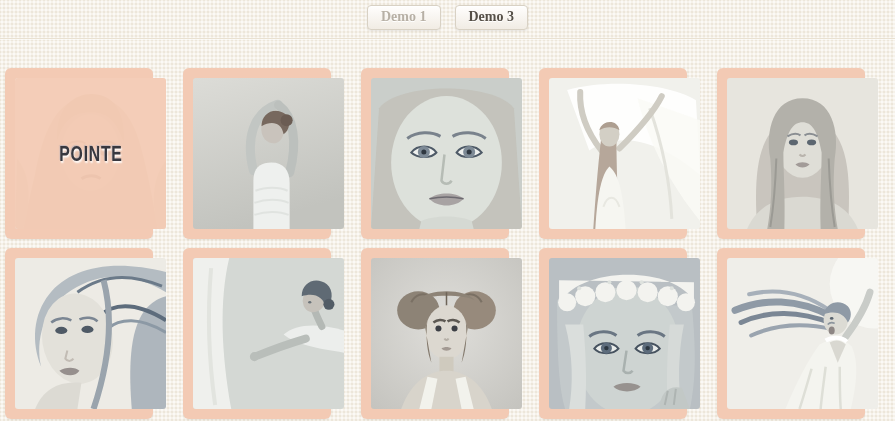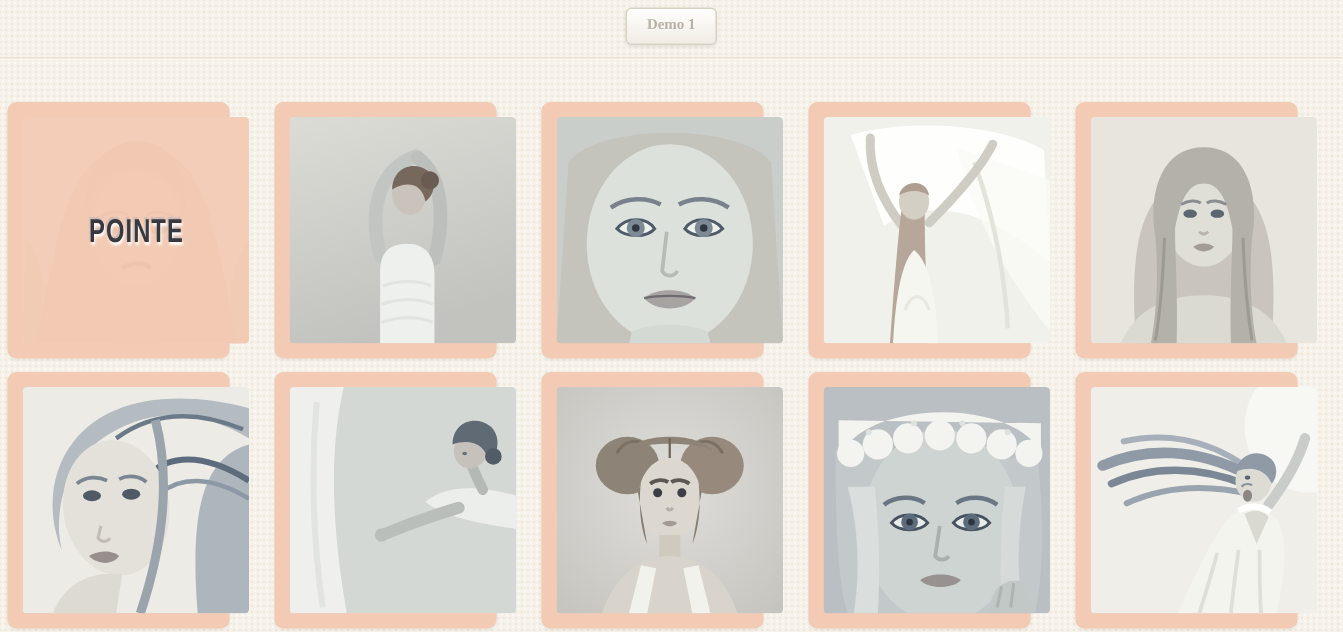--- a/index.html
+++ b/index.html
@@ -15,21 +15,21 @@
   }
   .header{
     height:39px;
     border-bottom:1px solid #e9e1d2;
     box-shadow:0 1px 0 rgba(255,255,255,0.65);
     display:flex;justify-content:center;align-items:flex-start;
     gap:14px;padding-top:5px;box-sizing:border-box;
   }
   .demo-btn{
     font-family:"Liberation Serif", serif;
-    font-weight:bold;font-size:10px;line-height:14px;
+    font-weight:bold;font-size:14px;line-height:14px;
     color:#554f47;
     background:linear-gradient(#fffefd,#f1ece4);
     border:1px solid #d8d1c4;
     border-radius:4px;
     padding:4px 13px 5px;
     box-shadow:0 1px 2px rgba(0,0,0,0.08), inset 0 1px 0 #ffffff;
     text-shadow:0 1px 0 #ffffff;
     cursor:pointer;
   }
   .demo-btn.muted{color:#b7b0a5;}
@@ -66,20 +66,21 @@
     transform:scaleX(0.72);
     text-shadow:1px 2px 2px rgba(255,255,255,0.95), -1px -1px 1px rgba(120,150,190,0.35);
     white-space:nowrap;
   }
 </style>
 </head>
 <body>
 
 <div class="header">
   <button class="demo-btn muted">Demo 1</button>
+  <button class="demo-btn">Demo 3</button>
 </div>
 
 <div class="gallery">
 
   <div class="tile">
     <div class="photo">
       <svg width="151" height="151" viewBox="0 0 150 150">
         <rect width="150" height="150" fill="#f1e9e1"></rect>
         <path d="M75 18 C40 20 28 55 20 95 C14 120 10 140 8 150 L142 150 C138 128 134 105 128 80 C120 45 108 20 75 18 Z" fill="#e7d9cb"></path>
         <path d="M8 150 C20 110 10 90 2 80 L0 150 Z" fill="#eadfd2"></path>

